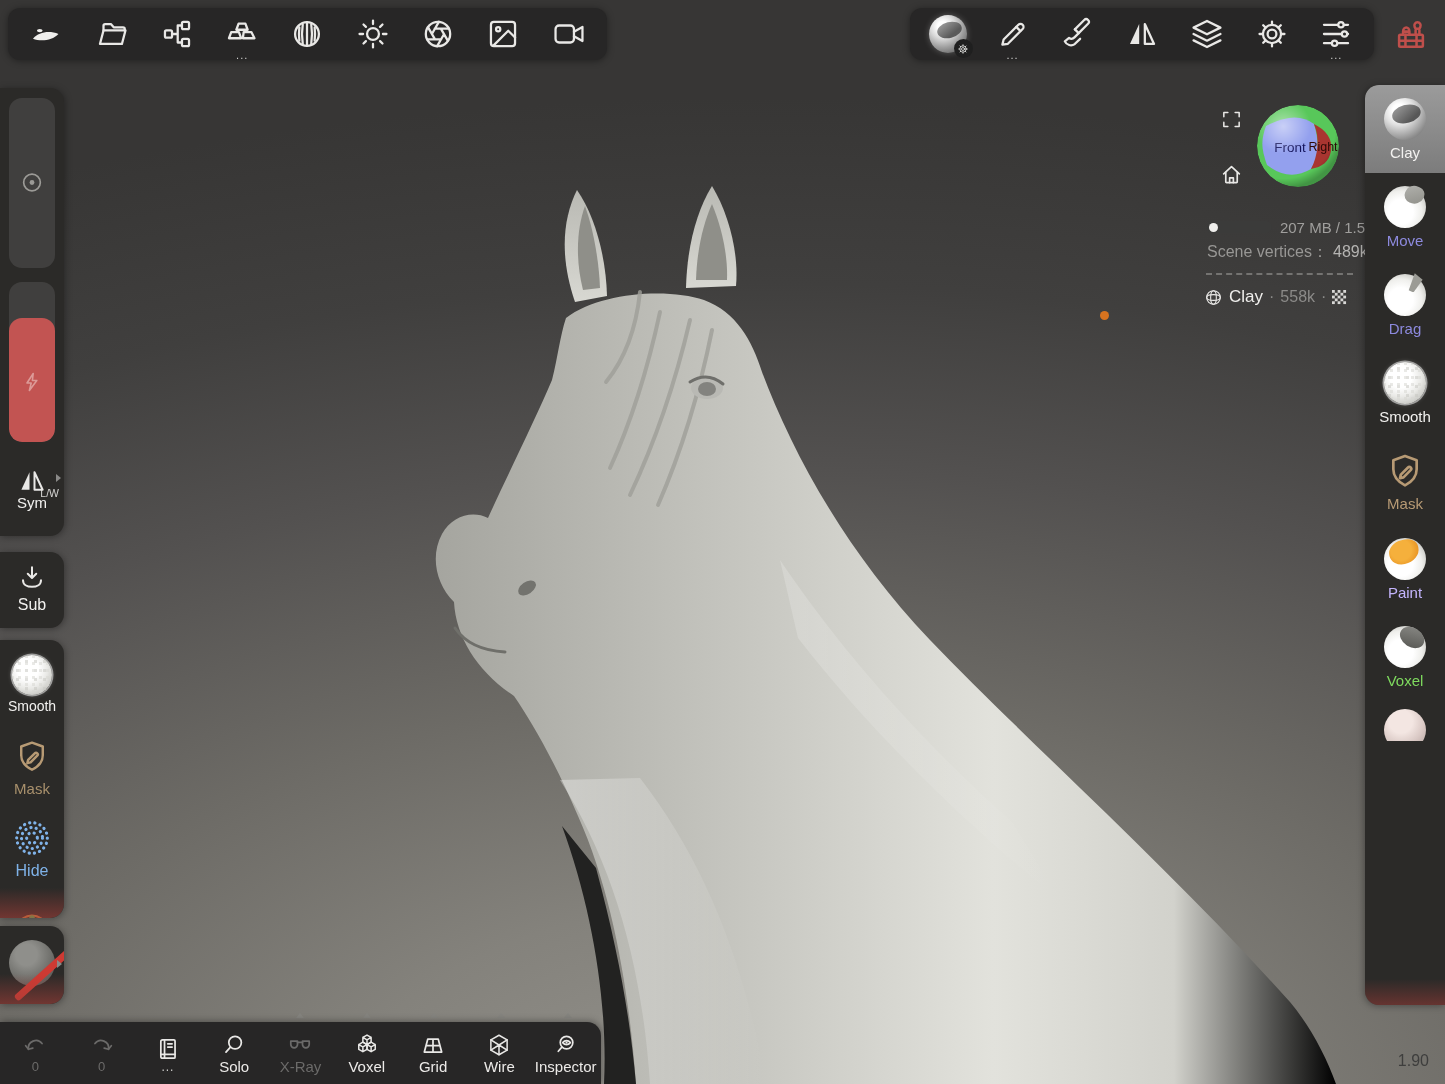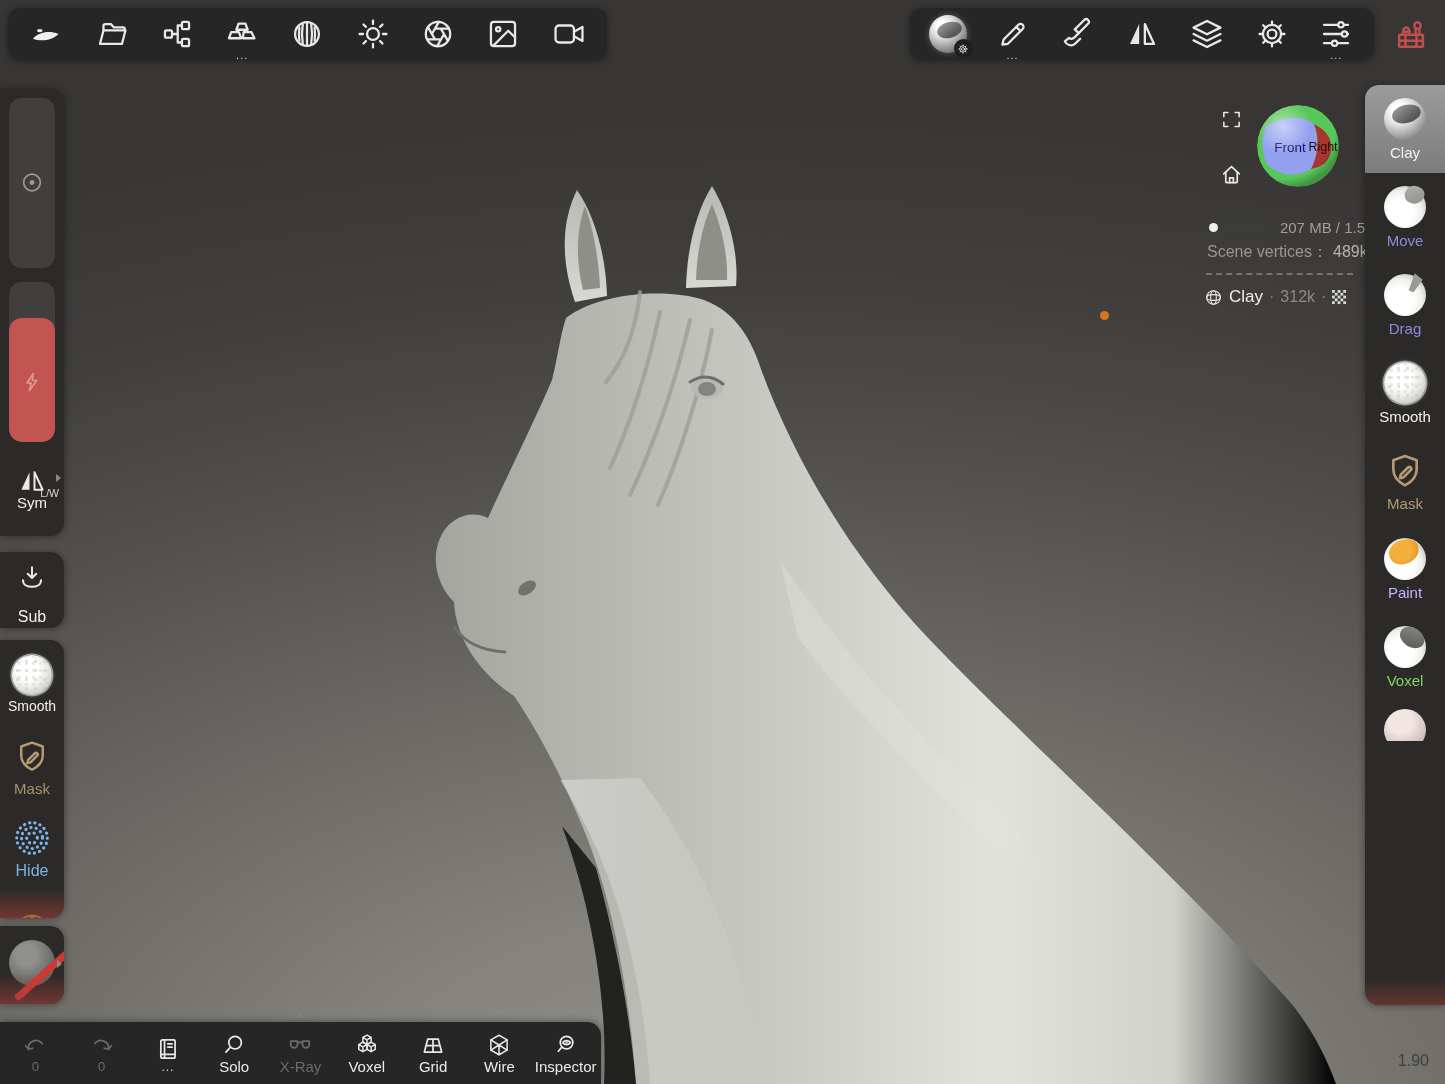--- a/index.html
+++ b/index.html
@@ -351,21 +351,21 @@
   </div>
   <div class="dashline"></div>
   <div class="objrow">
     <svg class="ic" width="19" height="19" viewBox="0 0 24 24" style="stroke-width:1.4">
       <circle cx="12" cy="12" r="8.6"></circle>
         <ellipse cx="12" cy="12" rx="8.6" ry="3.6"></ellipse>
         <ellipse cx="12" cy="12" rx="3.6" ry="8.6"></ellipse>
     </svg>
     <span class="obj-name">Clay</span>
     <span class="obj-dim">·</span>
-    <span class="obj-dim">312k</span>
+    <span class="obj-dim">558k</span>
     <span class="obj-dim">·</span>
     <svg width="15" height="15" viewBox="0 0 16 16">
       <g fill="#d8d7d5">
         <rect x="0" y="0" width="3" height="3"></rect>
           <rect x="6" y="0" width="3" height="3"></rect>
           <rect x="12" y="0" width="3" height="3"></rect>
         <rect x="3" y="3" width="3" height="3"></rect>
           <rect x="9" y="3" width="3" height="3"></rect>
         <rect x="0" y="6" width="3" height="3"></rect>
           <rect x="6" y="6" width="3" height="3"></rect>
@@ -450,21 +450,21 @@
       </svg>
     </button>
     <span class="flyout" style="right:3px;top:386px;"></span>
     <span class="llabel" style="top:406px;">Sym</span>
   </div>
 
   <div class="lpanel" style="top:552px;height:76px;">
     <svg class="ic cicon" style="top:10px;" width="30" height="30" viewBox="0 0 24 24">
       <path d="M12 4.2 V12.6 M8.6 9.4 L12 12.8 15.4 9.4 M4.8 14.5 C4.8 18 8 19.8 12 19.8 s7.2-1.8 7.2-5.3"></path>
     </svg>
-    <span class="llabel" style="top:56px;font-size:16px;">Sub</span>
+    <span class="llabel" style="top:44px;font-size:16px;">Sub</span>
   </div>
 
   <div class="lpanel" style="top:640px;height:278px;overflow:hidden;">
     <span class="sph s-smooth cicon" style="top:15px;width:40px;height:40px;">
         <span class="spk"></span>
       </span>
     <span class="llabel" style="top:58px;font-size:14px;">Smooth</span>
 
     <svg class="ic tan cicon" style="top:98px;" width="37" height="37" viewBox="0 0 24 24">
       <path d="M12 3 L19 5.5 V11 c0 4.5 -3 7.6 -7 9.6 C8 18.6 5 15.5 5 11 V5.5 Z"></path>

